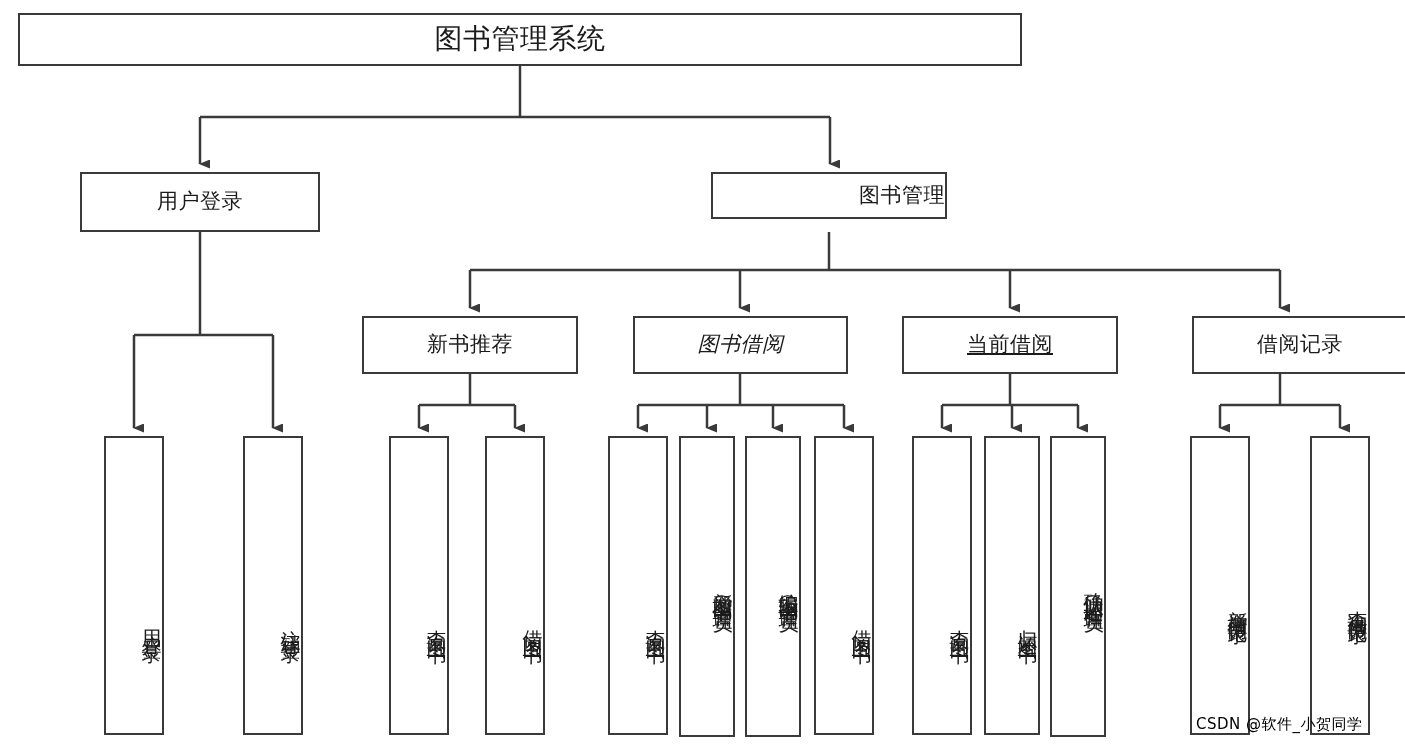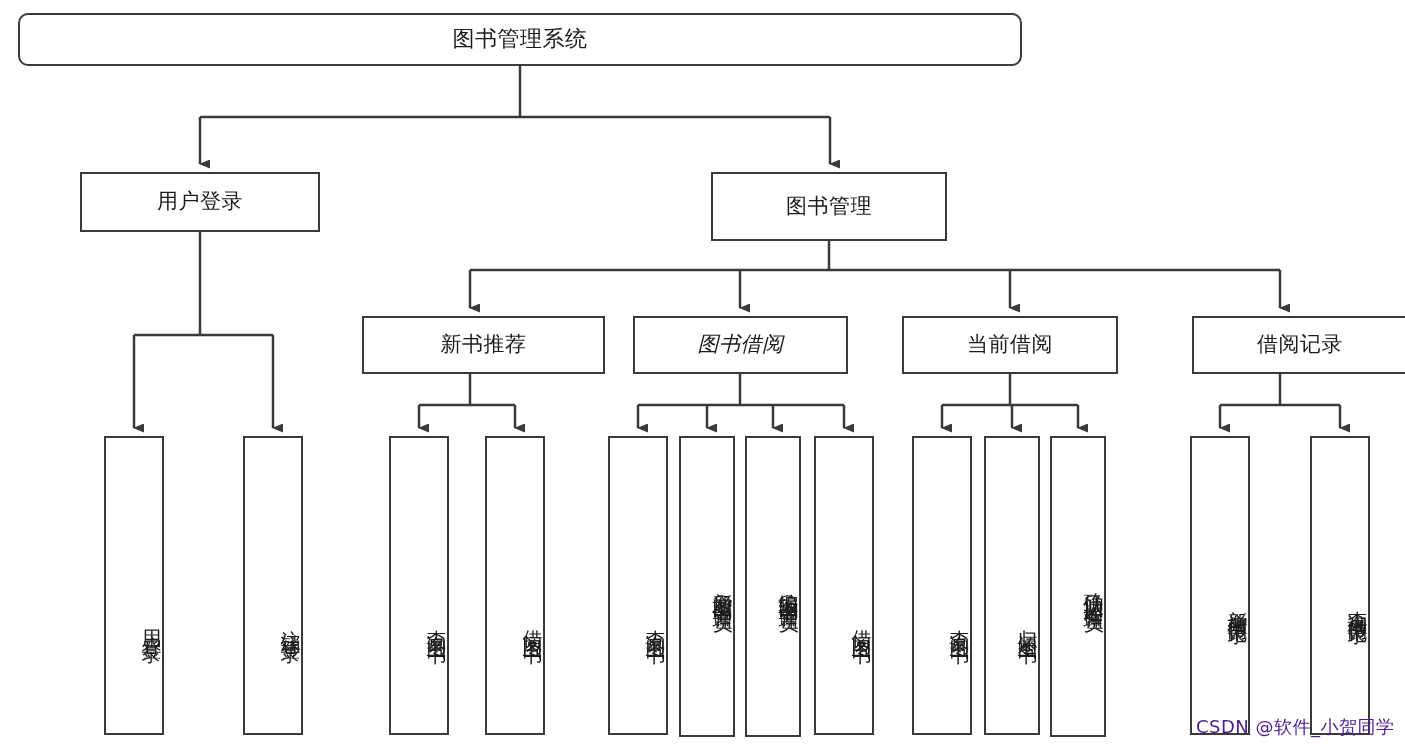--- a/index.html
+++ b/index.html
@@ -35,44 +35,43 @@
     justify-content: center;
     text-align: center;
     z-index: 2;
   }
   .node.h {
     font-size: 21px;
     letter-spacing: 0.5px;
     line-height: 1.1;
   }
   .node.root {
-    font-size: 22px;
-    border-radius: 10px;
+    font-size: 28px;
   }
   .node.v {
     writing-mode: vertical-rl;
     text-orientation: upright;
     align-items: flex-start;
     justify-content: center;
     padding-top: 12px;
     font-size: 20px;
     letter-spacing: 5px;
     line-height: 1.0;
   }
   .node.v.tall {
     padding-top: 6px;
     letter-spacing: 3px;
   }
   .vlabel {
     display: block;
   }
   #watermark {
     position: absolute;
-    color: #4c1d95;
-    font-size: 18px;
+    color: #000000;
+    font-size: 15px;
     white-space: nowrap;
     z-index: 5;
     letter-spacing: 0.5px;
   }
 </style>
 </head>
 <body>
 
 <div id="stage">
 
@@ -126,31 +125,31 @@
     </g>
   </svg>
 
   <div class="node h root" style="left:18px; top:13px; width:1004px; height:53px;">
     <span>图书管理系统</span>
   </div>
 
   <div class="node h" style="left:80px; top:172px; width:240px; height:60px;">
     <span>用户登录</span>
   </div>
-  <div class="node h" style="left:711px; top:172px; width:236px; height:69px;">
+  <div class="node h" style="left:711px; top:172px; width:236px; height:47px;justify-content:flex-end;">
     <span>图书管理</span>
   </div>
 
-  <div class="node h" style="left:362px; top:316px; width:243px; height:58px;">
+  <div class="node h" style="left:362px; top:316px; width:216px; height:58px;">
     <span>新书推荐</span>
   </div>
   <div class="node h" style="left:633px; top:316px; width:215px; height:58px;font-style:italic;">
     <span>图书借阅</span>
   </div>
-  <div class="node h" style="left:902px; top:316px; width:216px; height:58px;">
+  <div class="node h" style="left:902px; top:316px; width:216px; height:58px;text-decoration:underline;">
     <span>当前借阅</span>
   </div>
   <div class="node h" style="left:1172px; top:316px; width:216px; height:58px;margin-left:20px;">
     <span>借阅记录</span>
   </div>
 
   <div class="node v" style="left:104px; top:436px; width:60px; height:299px; padding-top:76px;">
     <span class="vlabel">用户登录</span>
   </div>
   <div class="node v" style="left:243px; top:436px; width:60px; height:299px; padding-top:76px;">

